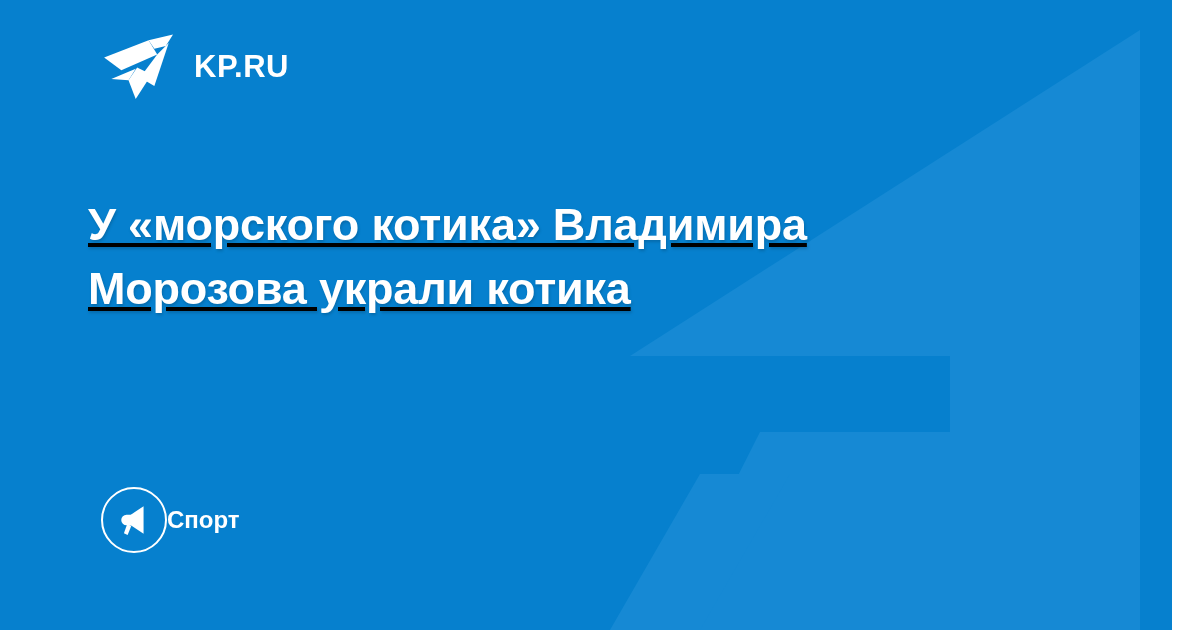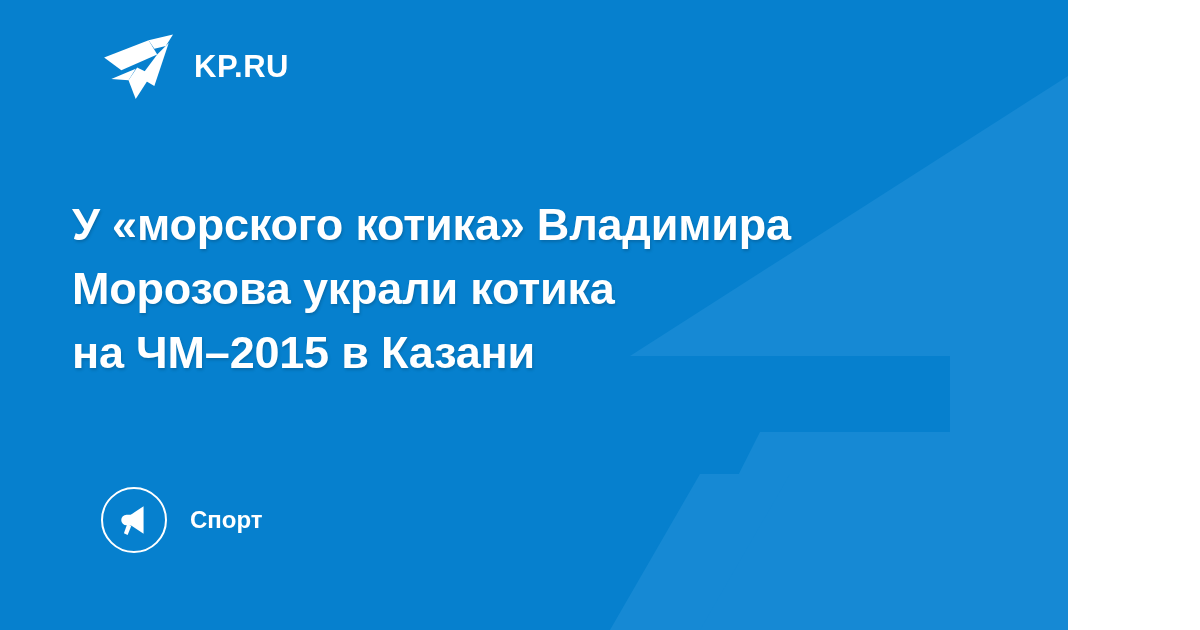--- a/index.html
+++ b/index.html
@@ -7,21 +7,21 @@
 
   html, body {
     width:1200px; height:630px;
     background:#ffffff;
     font-family:"Liberation Sans","DejaVu Sans",sans-serif;
     overflow:hidden;
   }
 
   .card {
     position:relative;
-    width:1068px;
+    width:1172px;
     height:630px;
     background:#0680ce;
     overflow:hidden;
   }
 
   
   .watermark {
     position:absolute;
     top:0; left:0;
     width:1200px; height:630px;
@@ -44,43 +44,43 @@
     font-size:31px;
     font-weight:bold;
     letter-spacing:0.5px;
     line-height:1;
     white-space:nowrap;
   }
 
   
   .headline {
     position:absolute;
-    left:72px;
+    left:88px;
     top:193px;
     width:1010px;
     z-index:3;
+    text-decoration:underline;
   }
   .headline-line {
     color:#ffffff;
     font-size:45px;
     font-weight:bold;
     line-height:64px;
     letter-spacing:-0.2px;
     white-space:nowrap;
     text-shadow:1px 2px 3px rgba(0,0,0,0.17);
   }
 
   
   .category {
     position:absolute;
     left:101px;
     top:487px;
     display:flex;
     align-items:center;
-    gap:23px;
     z-index:3;
   }
   .cat-circle {
     width:66px; height:66px;
     border:2px solid #ffffff;
     border-radius:50%;
     display:flex;
     align-items:center;
     justify-content:center;
     flex:0 0 auto;
@@ -122,21 +122,20 @@
       <path d="M46 48 L66 58 L44 92 L34 66 Z" fill="#ffffff"></path>
 
       <path d="M10 64 L44 50 L34 66 Z" fill="#ffffff"></path>
     </svg>
     <div class="brand-text">KP.RU</div>
   </div>
 
   <div class="headline">
     <div class="headline-line">У «морского котика» Владимира</div>
     <div class="headline-line">Морозова украли котика</div>
-    <div class="headline-line">на ЧМ–2015 в Казани</div>
   </div>
 
   <div class="category">
     <span class="cat-circle">
       <svg viewBox="0 0 32 32" aria-hidden="true">
 
         <path d="M25 3 L25 29 L13 21 L13 11 Z" fill="#ffffff"></path>
 
         <path d="M9 11 L14 11 L14 21 L9 21 A5 5 0 0 1 9 11 Z" fill="#ffffff"></path>
 

